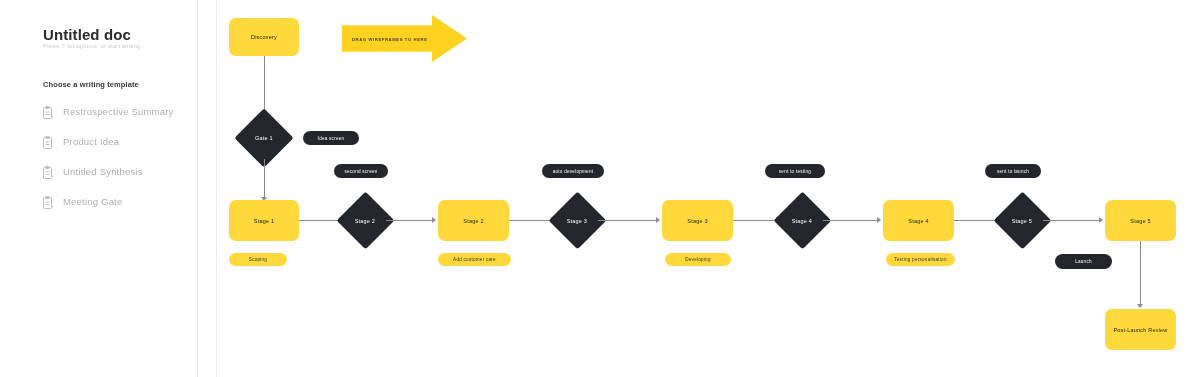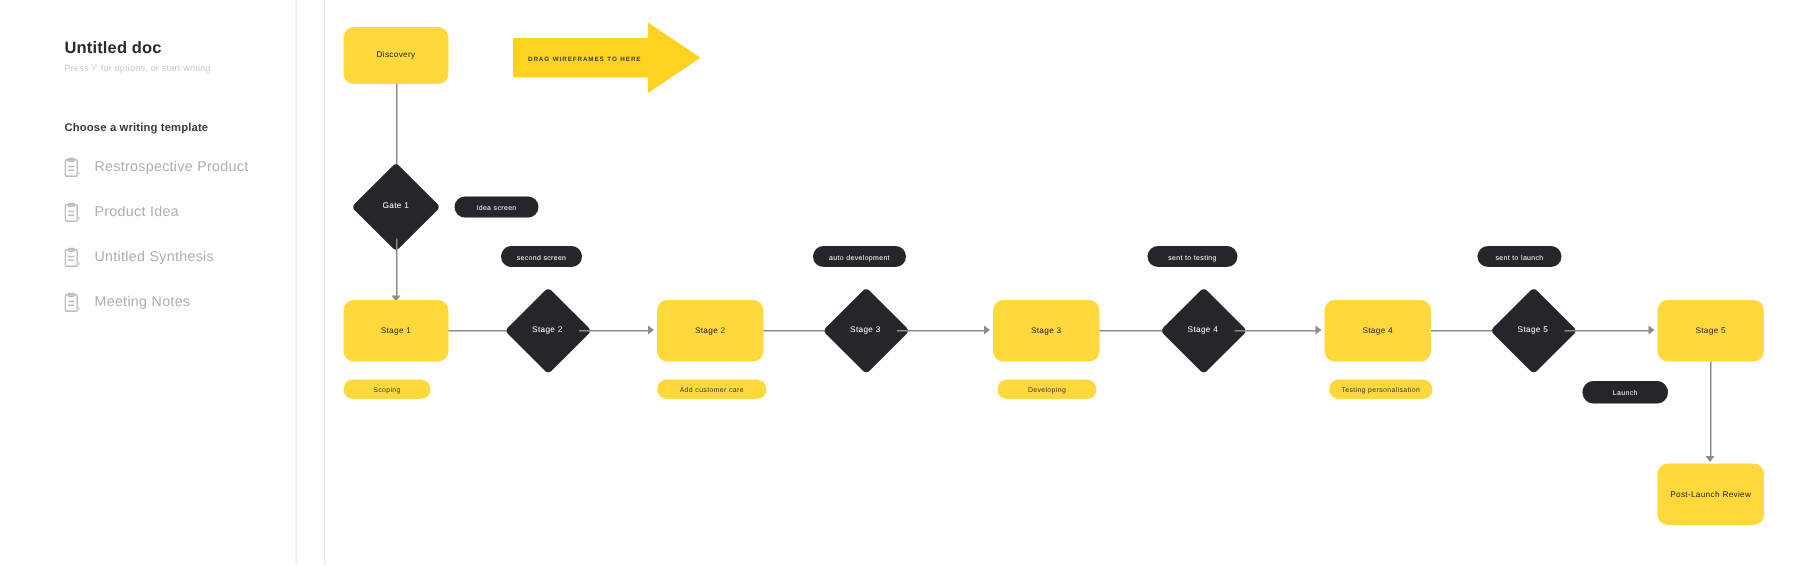--- a/index.html
+++ b/index.html
@@ -38,21 +38,21 @@
     height: 377px;
     background: #ececec;
   }
   #divider-a { left: 197px; }
   #divider-b { left: 216px; }
 
   .doc-title {
     position: absolute;
     left: 43px;
     top: 26px;
-    font-size: 11px;
+    font-size: 15px;
     font-weight: bold;
     color: #2b2b2b;
     letter-spacing: 0.1px;
     white-space: nowrap;
   }
   .doc-subtitle {
     position: absolute;
     left: 43px;
     top: 43px;
     font-size: 6px;
@@ -229,21 +229,21 @@
       <div class="template-item">
         <span class="doc-icon">
           <svg viewBox="0 0 11 13" width="11" height="13" xmlns="http://www.w3.org/2000/svg">
             <rect x="0.5" y="1.5" width="8" height="11" rx="1" fill="none" stroke="#bdbdbd" stroke-width="1"></rect>
             <rect x="2.5" y="0.5" width="4" height="2" rx="0.8" fill="none" stroke="#bdbdbd" stroke-width="1"></rect>
             <line x1="2.5" y1="6" x2="6.5" y2="6" stroke="#bdbdbd" stroke-width="0.9"></line>
             <line x1="2.5" y1="8.5" x2="6.5" y2="8.5" stroke="#bdbdbd" stroke-width="0.9"></line>
             <path d="M8.5 8.5 L10.5 10.5 L8.5 12.5 Z" fill="#d6d6d6"></path>
           </svg>
         </span>
-        <span class="label">Restrospective Product</span>
+        <span class="label">Restrospective Summary</span>
       </div>
 
       <div class="template-item">
         <span class="doc-icon">
           <svg viewBox="0 0 11 13" width="11" height="13" xmlns="http://www.w3.org/2000/svg">
             <rect x="0.5" y="1.5" width="8" height="11" rx="1" fill="none" stroke="#bdbdbd" stroke-width="1"></rect>
             <rect x="2.5" y="0.5" width="4" height="2" rx="0.8" fill="none" stroke="#bdbdbd" stroke-width="1"></rect>
             <line x1="2.5" y1="6" x2="6.5" y2="6" stroke="#bdbdbd" stroke-width="0.9"></line>
             <line x1="2.5" y1="8.5" x2="6.5" y2="8.5" stroke="#bdbdbd" stroke-width="0.9"></line>
             <path d="M8.5 8.5 L10.5 10.5 L8.5 12.5 Z" fill="#d6d6d6"></path>
@@ -268,21 +268,21 @@
       <div class="template-item">
         <span class="doc-icon">
           <svg viewBox="0 0 11 13" width="11" height="13" xmlns="http://www.w3.org/2000/svg">
             <rect x="0.5" y="1.5" width="8" height="11" rx="1" fill="none" stroke="#bdbdbd" stroke-width="1"></rect>
             <rect x="2.5" y="0.5" width="4" height="2" rx="0.8" fill="none" stroke="#bdbdbd" stroke-width="1"></rect>
             <line x1="2.5" y1="6" x2="6.5" y2="6" stroke="#bdbdbd" stroke-width="0.9"></line>
             <line x1="2.5" y1="8.5" x2="6.5" y2="8.5" stroke="#bdbdbd" stroke-width="0.9"></line>
             <path d="M8.5 8.5 L10.5 10.5 L8.5 12.5 Z" fill="#d6d6d6"></path>
           </svg>
         </span>
-        <span class="label">Meeting Notes</span>
+        <span class="label">Meeting Gate</span>
       </div>
 
     </div>
   </div>
 
   <div class="sidebar-divider" id="divider-a"></div>
   <div class="sidebar-divider" id="divider-b"></div>
 
   <div id="canvas">
 

